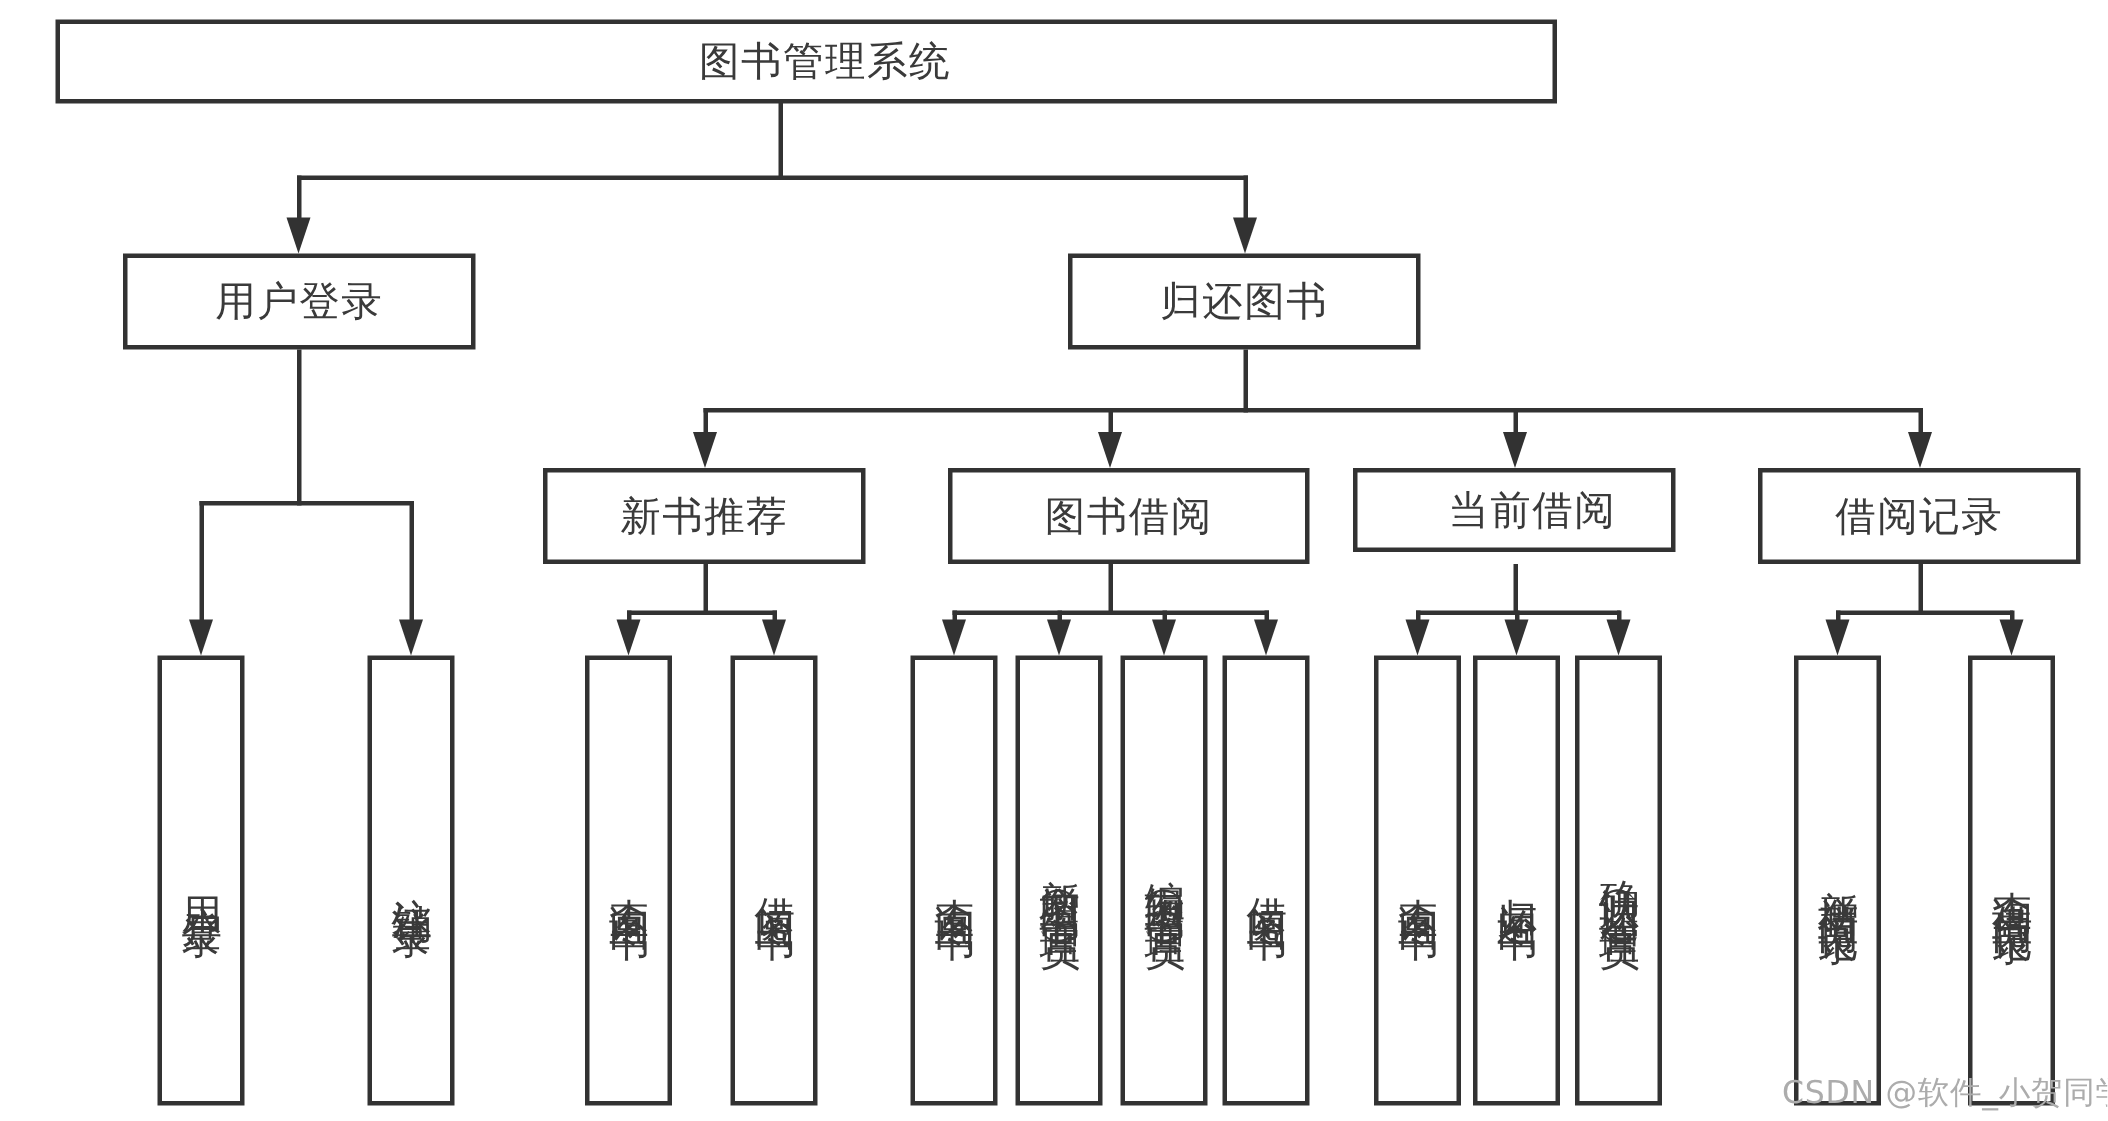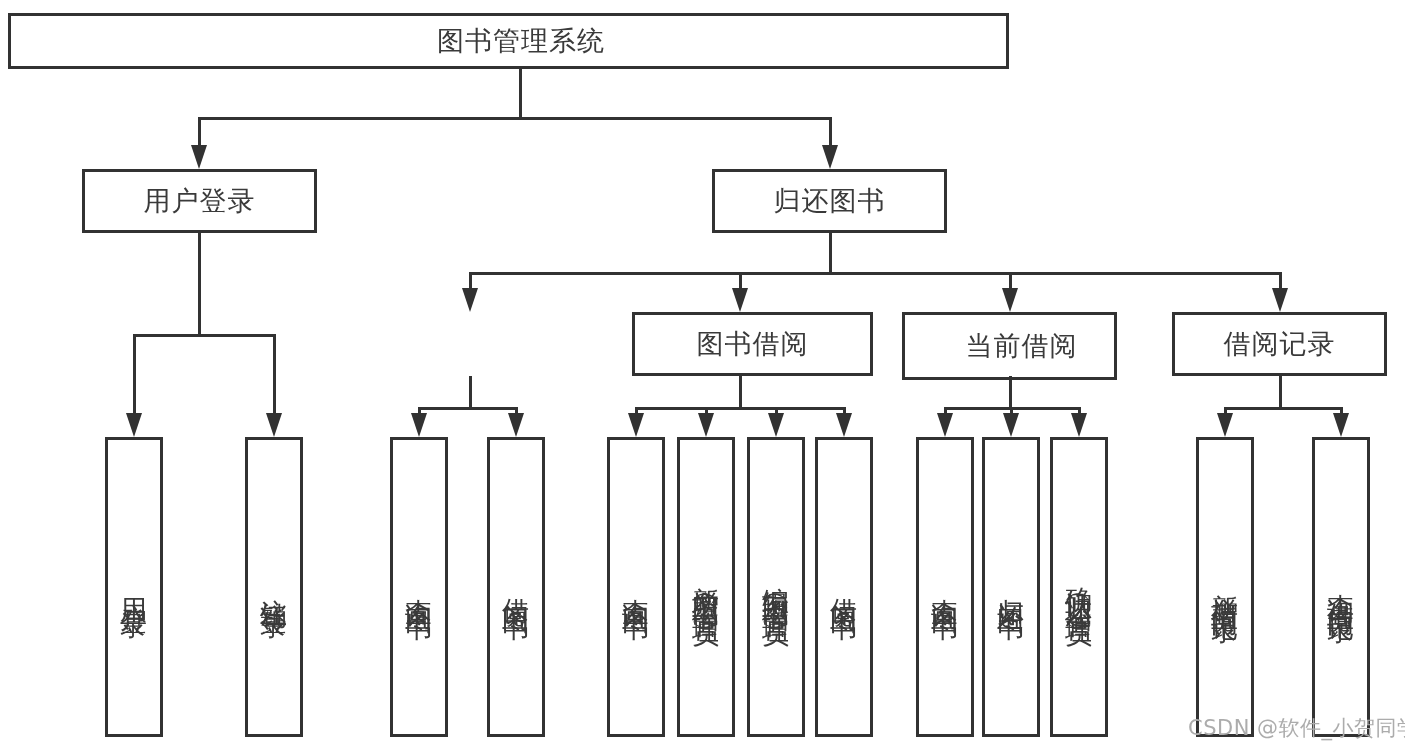--- a/index.html
+++ b/index.html
@@ -51,35 +51,38 @@
     color: #acacac;
     letter-spacing: 0.5px;
     white-space: nowrap;
   }
 </style>
 </head>
 <body>
 
 <div class="canvas">
 
-  <div class="node" style="left:8px; top:13px; width:1001px; height:56px;padding-left:25px;">
+  <div class="node" style="left:37px; top:13px; width:1001px; height:56px;padding-left:25px;">
     <span class="hlabel">图书管理系统</span>
   </div>
 
   <div class="node" style="left:82px; top:169px; width:235px; height:64px;">
     <span class="hlabel">用户登录</span>
   </div>
   <div class="node" style="left:712px; top:169px; width:235px; height:64px;">
     <span class="hlabel">归还图书</span>
   </div>
 
+  <div class="node" style="left:362px; top:312px; width:215px; height:64px;">
+    <span class="hlabel">新书推荐</span>
+  </div>
   <div class="node" style="left:632px; top:312px; width:241px; height:64px;">
     <span class="hlabel">图书借阅</span>
   </div>
-  <div class="node" style="left:902px; top:312px; width:215px; height:68px;padding-left:24px;">
+  <div class="node" style="left:902px; top:312px; width:215px; height:56px;padding-left:24px;">
     <span class="hlabel">当前借阅</span>
   </div>
   <div class="node" style="left:1172px; top:312px; width:215px; height:64px;text-align:center;">
     <span class="hlabel">借阅记录</span>
   </div>
 
   <div class="node" style="left:105px; top:437px; width:58px; height:300px;">
     <span class="vtext">用户登录</span>
   </div>
   <div class="node" style="left:245px; top:437px; width:58px; height:300px;">

